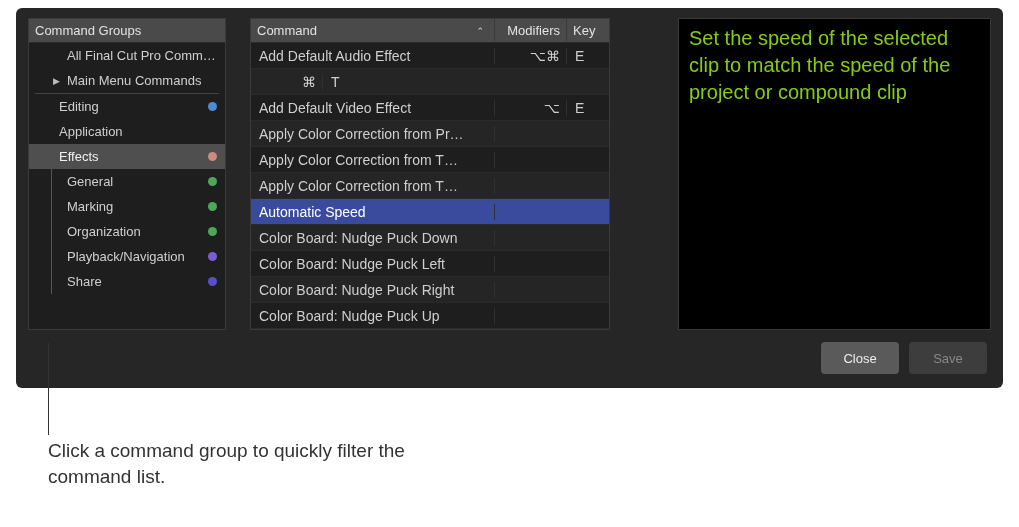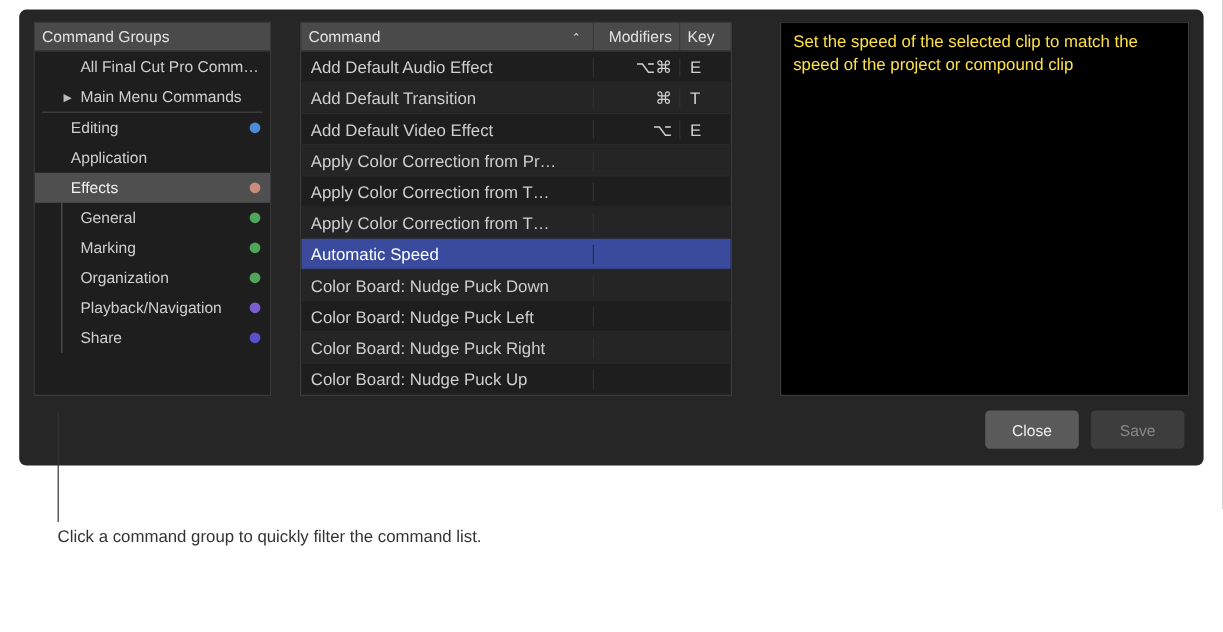--- a/index.html
+++ b/index.html
@@ -147,24 +147,25 @@
     border-right: 1px solid #303030;
   }
   .cmd-key {
     width: 42px;
     padding: 0 8px;
   }
   .detail-body {
     flex:1;
     background: #000;
     border: 1px solid #3a3a3a;
-    color: #fde047;
+    color: #84cc16;
     padding: 6px 10px;
-    font-size: 14px;
+    font-size: 20px;
     line-height: 1.35;
+    margin-left: 28px;
   }
   .button-row {
     display: flex;
     justify-content: flex-end;
     gap: 10px;
     padding: 12px 4px 2px 0;
   }
   .btn {
     min-width: 78px;
     height: 32px;
@@ -189,21 +190,21 @@
     left: 48px;
     top: -75px;
     width: 1px;
     height: 92px;
     background: #333;
   }
   .ann-text {
     position: absolute;
     left: 48px;
     top: 20px;
-    font-size: 14px;
+    font-size: 19px;
     color: #333;
     line-height: 1.35;
     max-width: 360px;
   }
 </style>
 </head>
 <body>
 
 <div class="panel">
 
@@ -267,21 +268,20 @@
         <div class="header-cell hc-mod">Modifiers</div>
         <div class="header-cell hc-key">Key</div>
       </div>
       <div class="cmd-body" id="cmd-body">
           <div class="cmd-row">
             <div class="cmd-name">Add Default Audio Effect</div>
             <div class="cmd-mod">⌥⌘</div>
             <div class="cmd-key">E</div>
           </div>
           <div class="cmd-row alt">
-            <div class="cmd-name">Add Default Transition</div>
             <div class="cmd-mod">⌘</div>
             <div class="cmd-key">T</div>
           </div>
           <div class="cmd-row">
             <div class="cmd-name">Add Default Video Effect</div>
             <div class="cmd-mod">⌥</div>
             <div class="cmd-key">E</div>
           </div>
           <div class="cmd-row alt">
             <div class="cmd-name">Apply Color Correction from Pr…</div>

